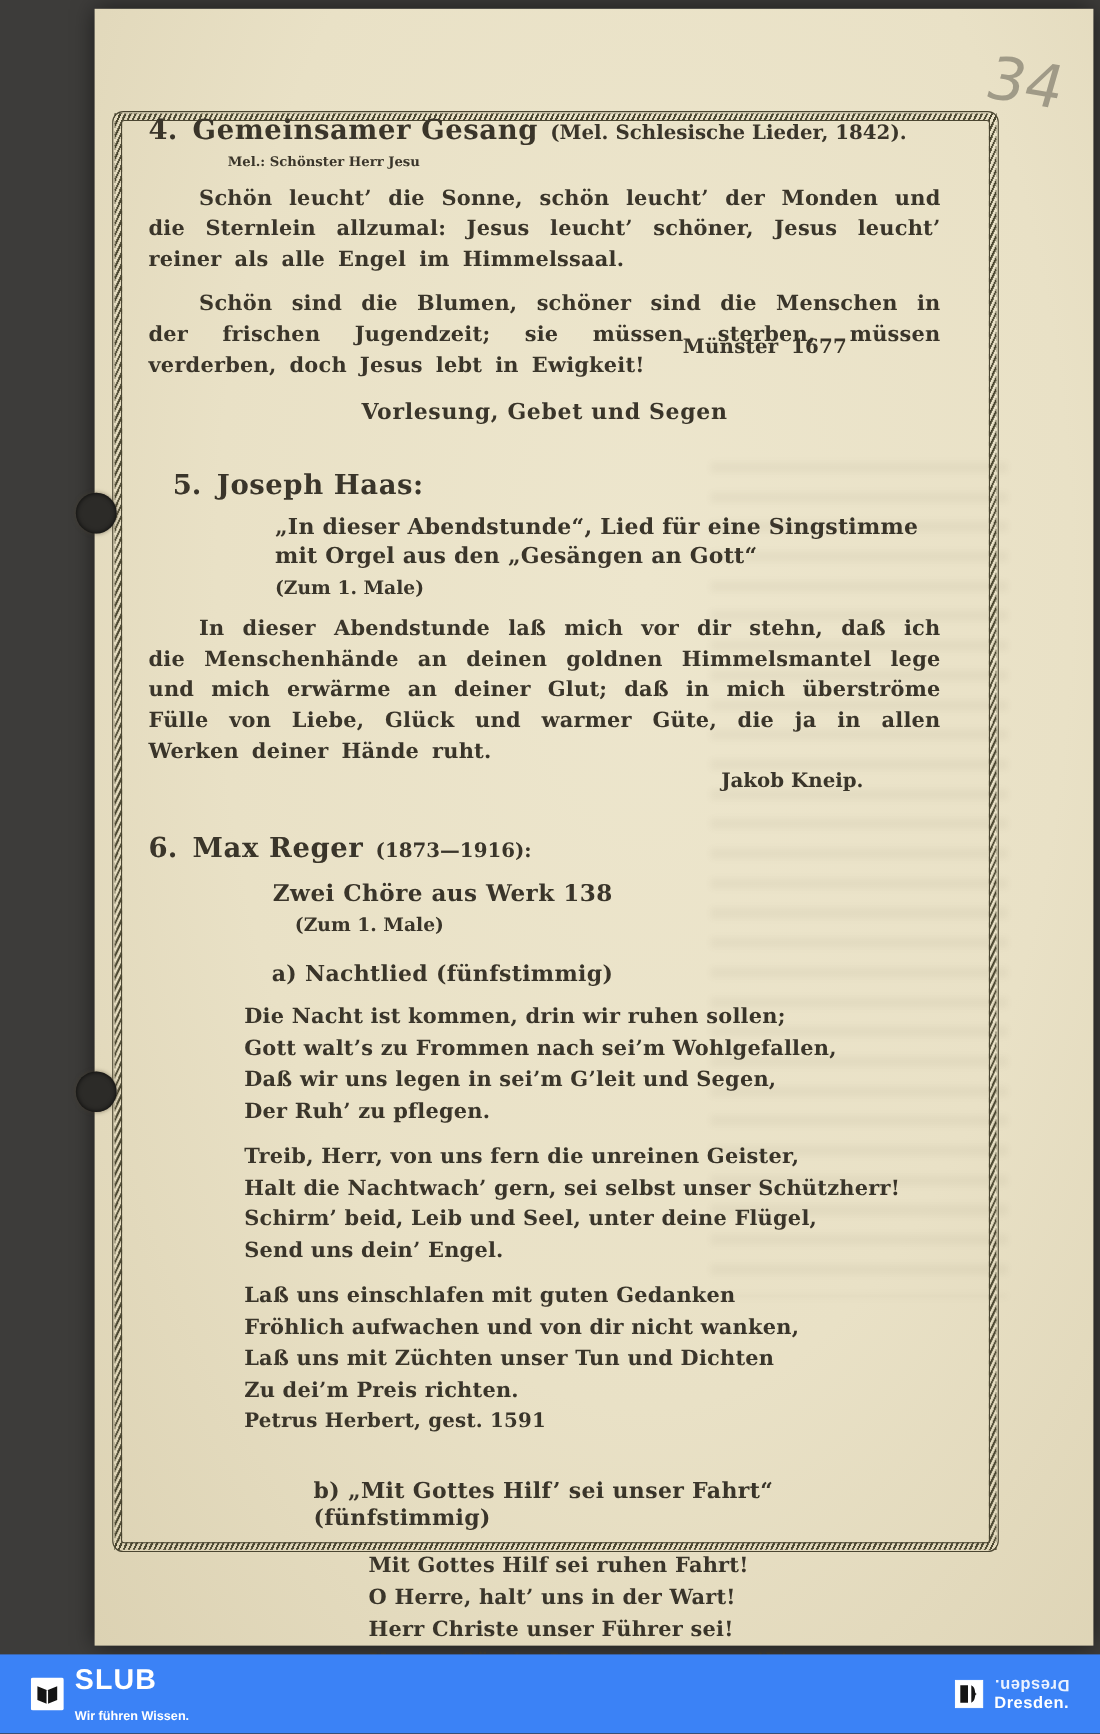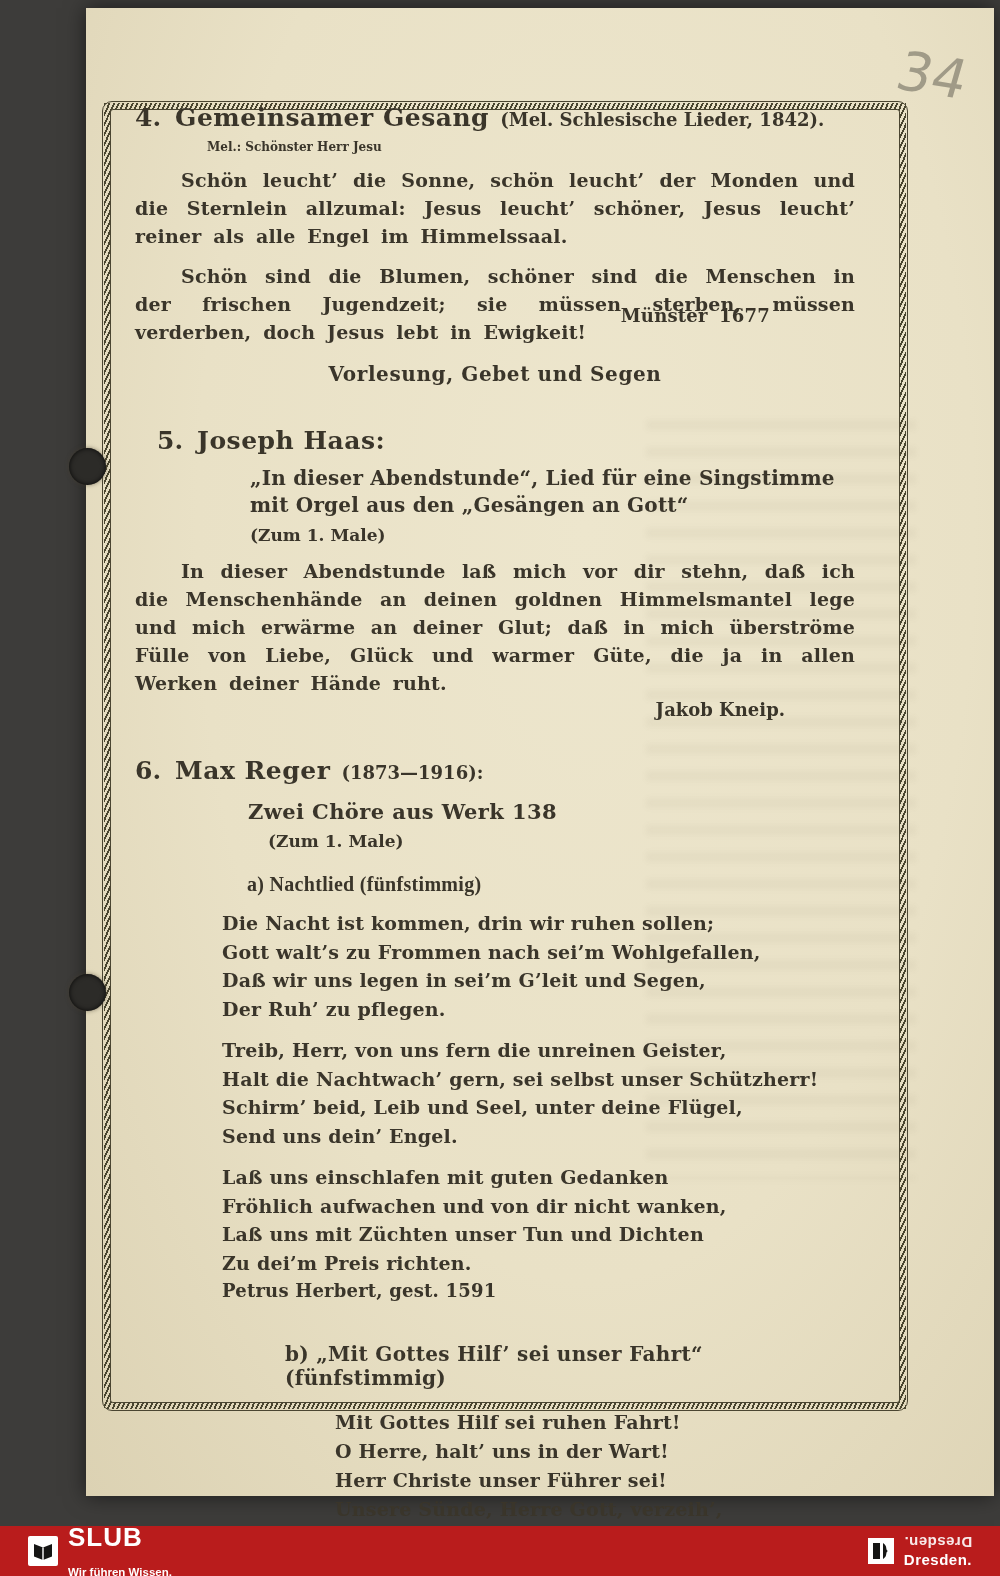--- a/index.html
+++ b/index.html
@@ -69,35 +69,35 @@
 
   .attr-right { margin-top:2px; text-align:right; padding-right:70px; font-size:18px; font-weight:bold; }
 
   .interlude { margin-top:16px; text-align:center; font-size:20px; font-weight:bold; letter-spacing:.6px; }
 
   .piece { margin:10px 0 0 115px; font-size:20px; font-weight:bold; line-height:27px; letter-spacing:.2px; }
   .zum   { margin:6px 0 0 115px; font-size:17px; font-weight:bold; }
 
   .work-title { margin:14px 0 0 113px; font-size:21px; font-weight:bold; letter-spacing:.4px; }
   .zum2       { margin:7px 0 0 133px; font-size:17px; font-weight:bold; }
-  .part-heading { margin:22px 0 0 112px; font-size:20px; font-weight:bold; letter-spacing:.3px;font-family:Liberation Serif, serif; }
+  .part-heading { margin:22px 0 0 112px; font-size:20px; font-weight:bold; letter-spacing:.3px; }
 
   .stanza { margin:13px 0 0 87px; }
   .vline  { font-size:19px; font-weight:bold; line-height:28.5px; letter-spacing:.2px; }
   .vline-flex { display:flex; justify-content:space-between; align-items:flex-start;flex-direction:column; }
   .attr-inline { font-size:18px; font-weight:bold; }
 
   .part-b-heading { margin:36px 0 0 150px; font-size:20px; font-weight:bold; letter-spacing:.3px; }
   .verse-b { margin:18px 0 0 200px; }
   .verse-b .vline { line-height:29px; }
 
   
   .footer {
-    position:absolute; left:0; bottom:0; width:1000px; height:50px;
-    background:#b91c1c; color:#ffffff;
+    position:absolute; left:0; bottom:0; width:1000px; height:72px;
+    background:#3b82f6; color:#ffffff;
     display:flex; align-items:center; justify-content:space-between;
     padding:0 28px; font-family:"Liberation Sans", sans-serif;
   }
   .brand { display:flex; align-items:center; gap:10px; cursor:pointer; }
   .brand-icon { width:30px; height:30px; display:block; }
   .brand-name { font-size:26px; font-weight:bold; letter-spacing:1px; line-height:26px; }
   .brand-tag  { font-size:11.5px; font-weight:bold; margin-top:16px; }
 
   .city { display:flex; align-items:center; gap:10px; cursor:pointer; }
   .city-icon { width:26px; height:26px; display:block; }

